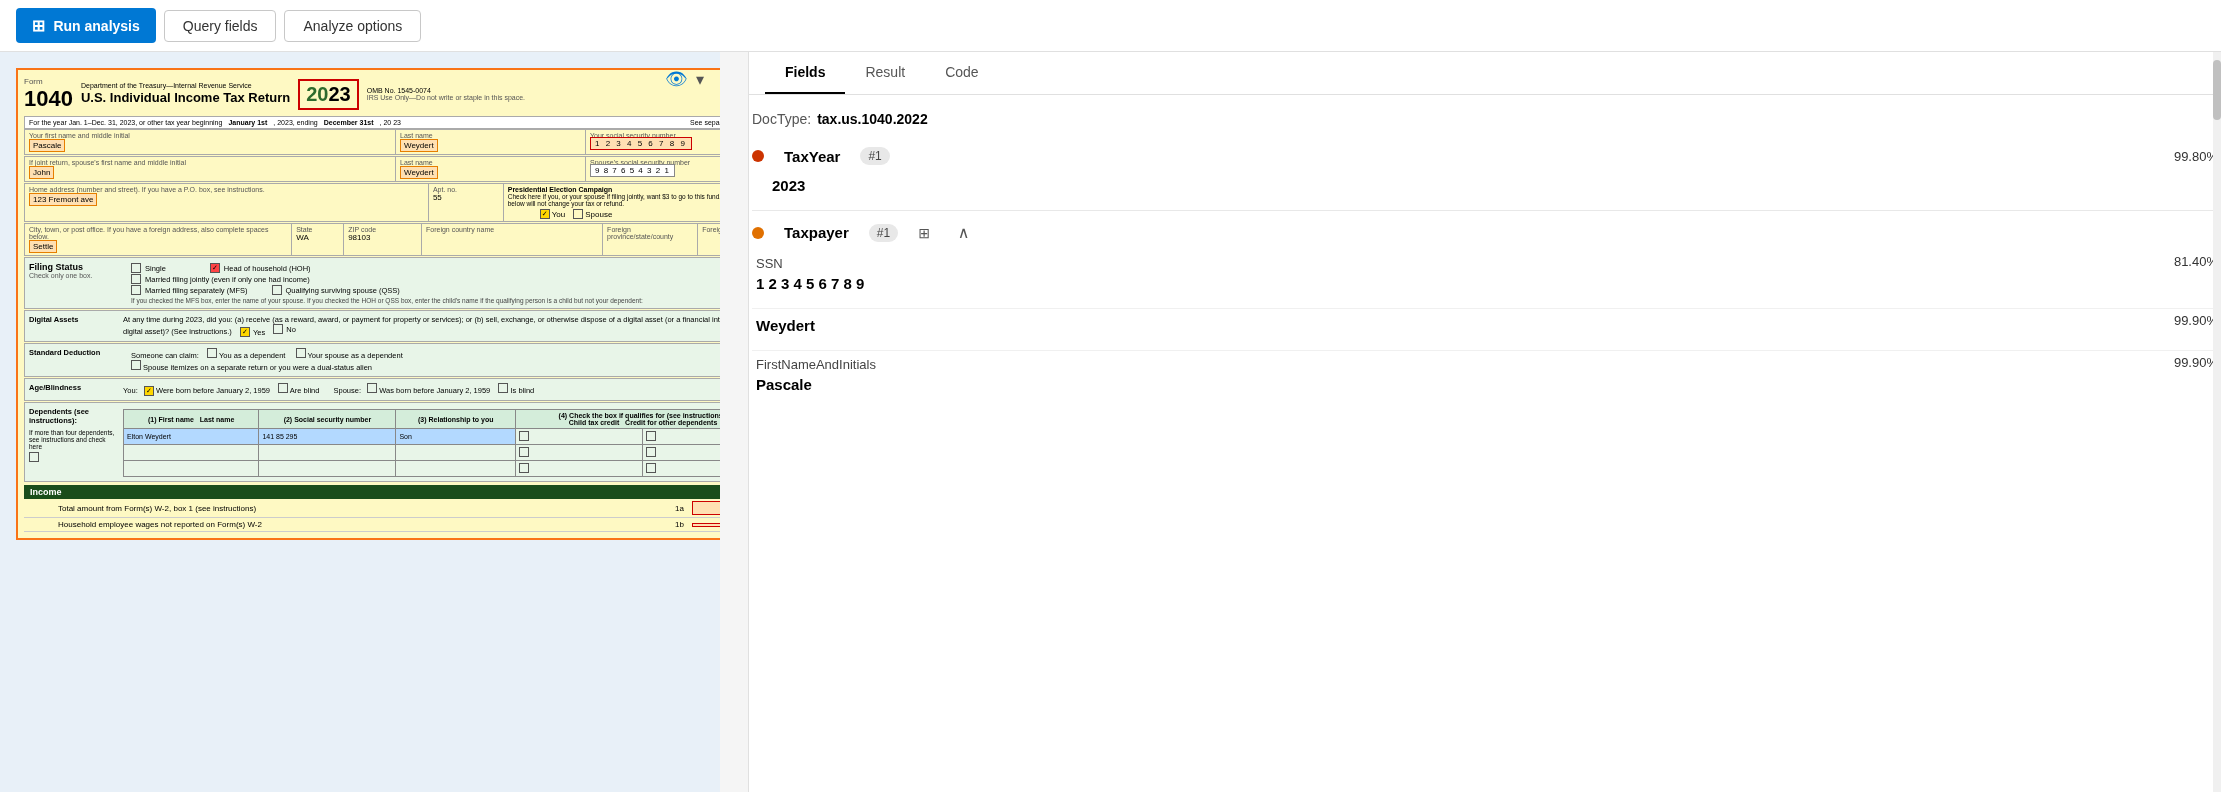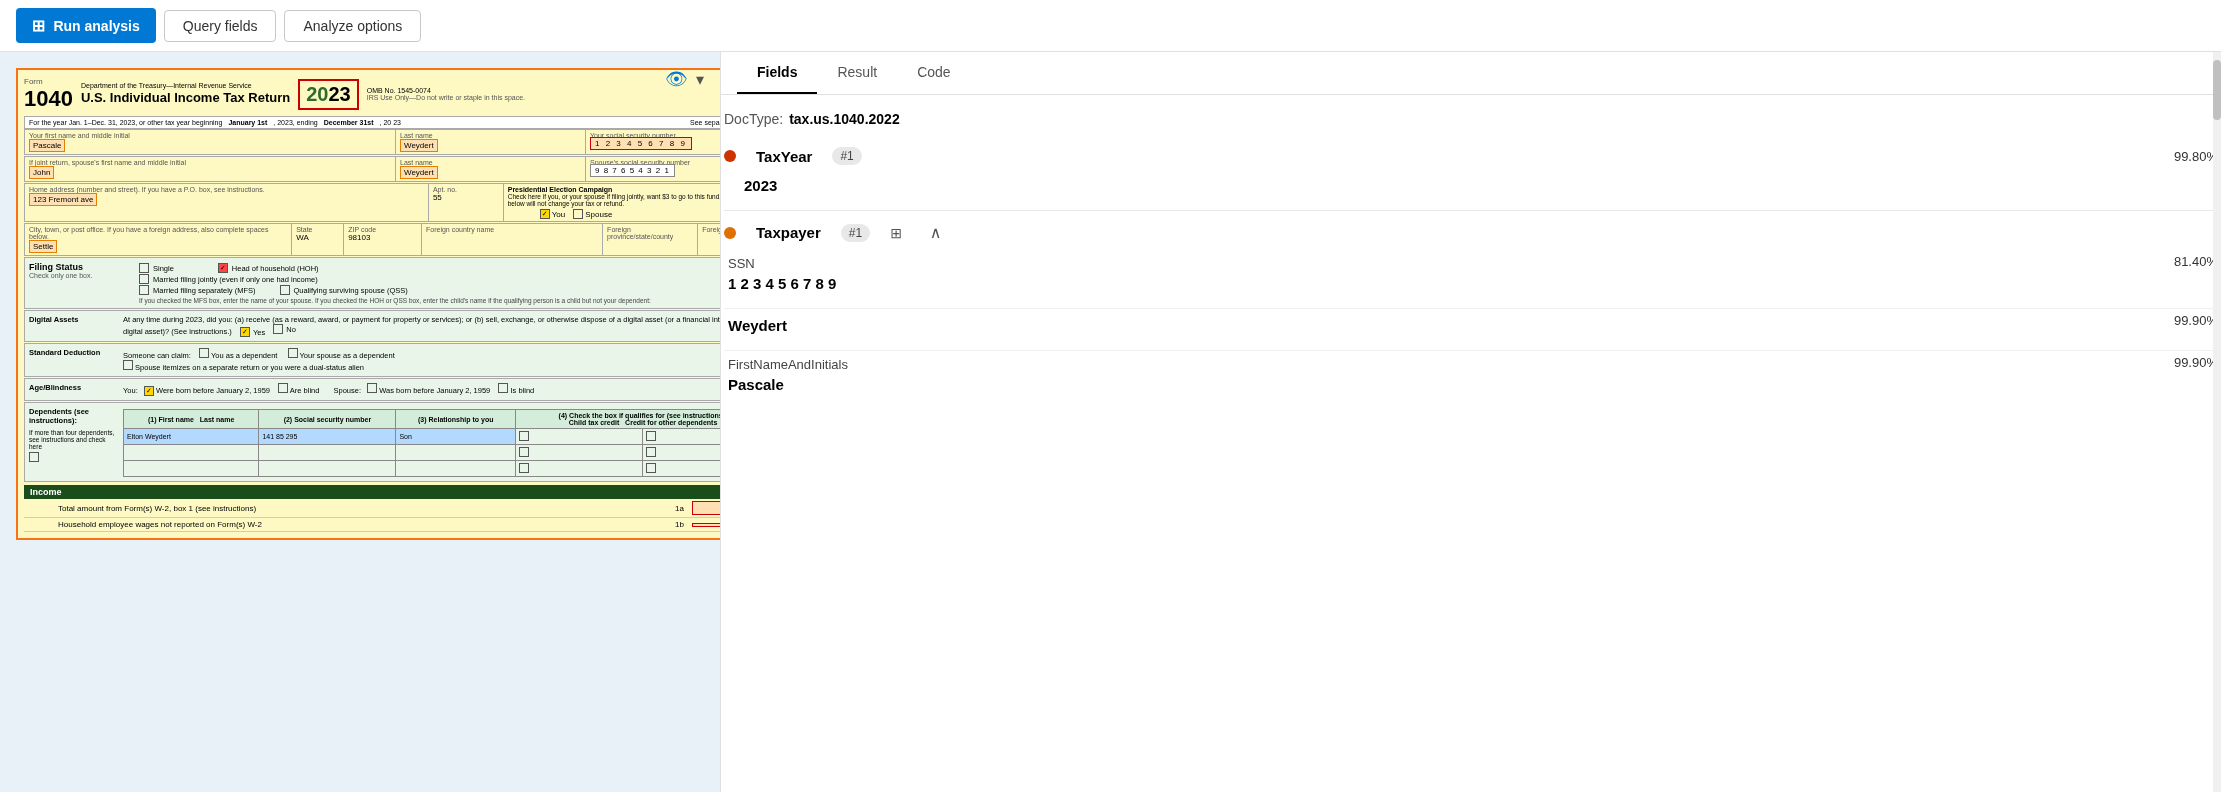--- a/index.html
+++ b/index.html
@@ -337,20 +337,21 @@
       border-radius: 4px;
       position: absolute;
       top: 8px;
     }
 
     .right-panel-wrapper {
       position: relative;
       flex: 1;
       display: flex;
       flex-direction: column;
+      margin-left: 28px;
     }
 
     
     .eye-icon { color: #0078d4; font-size: 18px; cursor: pointer; }
     .chevron-icon { color: #555; font-size: 16px; cursor: pointer; }
   </style>
 </head>
 <body>
 
 <div class="toolbar">
@@ -476,21 +477,21 @@
           <label>Foreign country name</label>
         </div>
         <div class="form-cell" style="flex:1;">
           <label>Foreign province/state/county</label>
         </div>
         <div class="form-cell" style="flex:0.8;">
           <label>Foreign postal code</label>
         </div>
       </div>
 
-      <div style="display:grid;grid-template-columns:90px 1fr;border:0.5px solid #aaa;background:#e8f5e8;padding:4px;gap:20px;font-size:7.5px;">
+      <div style="display:grid;grid-template-columns:90px 1fr;border:0.5px solid #aaa;background:#e8f5e8;padding:4px;gap:12px;font-size:7.5px;">
         <div>
           <div style="font-weight:bold;font-size:9px;">Filing Status</div>
           <div style="font-size:7px;color:#555;">Check only one box.</div>
         </div>
         <div>
           <div class="checkbox-row">
             <span class="checkbox"></span>
             <span>Single</span>
             <span class="checkbox checked-red" style="margin-left:40px;">✓</span>
             <span>Head of household (HOH)</span>
@@ -519,21 +520,21 @@
             <span class="checkbox checked">✓</span>
             <span>Yes</span>
           </span>
           <span style="display:inline-flex;align-items:center;gap:3px;margin-left:6px;">
             <span class="checkbox"></span>
             <span>No</span>
           </span>
         </div>
       </div>
 
-      <div style="display:grid;grid-template-columns:90px 1fr;border:0.5px solid #aaa;background:#e8f5e8;padding:4px;gap:4px;font-size:7.5px;margin-top:1px;">
+      <div style="display:grid;grid-template-columns:90px 1fr;border:0.5px solid #aaa;background:#e8f5e8;padding:4px;gap:12px;font-size:7.5px;margin-top:1px;">
         <div>
           <div style="font-weight:bold;">Standard Deduction</div>
         </div>
         <div>
           <span>Someone can claim:</span>
           <span class="checkbox" style="margin-left:6px;"></span>
           <span>You as a dependent</span>
           <span class="checkbox" style="margin-left:8px;"></span>
           <span>Your spouse as a dependent</span>
           <br>

